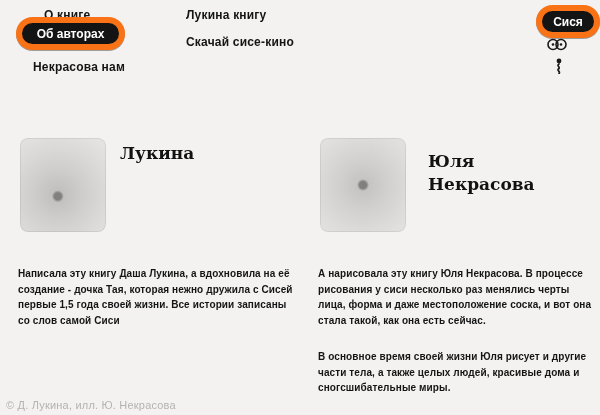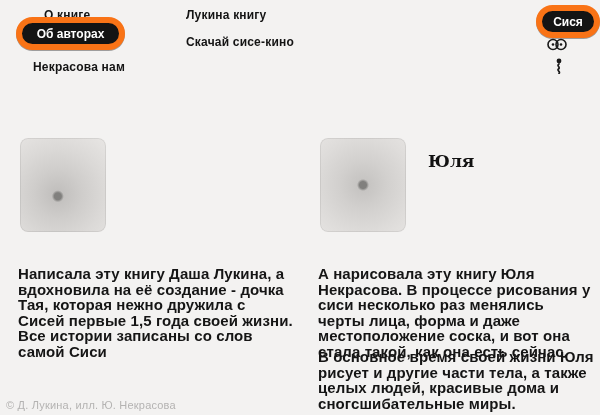--- a/index.html
+++ b/index.html
@@ -74,21 +74,21 @@
     font-size:17px;font-weight:700;
     line-height:23px;color:#121212;
   }
   #name-left {left:120px;top:142px;}
   #name-right{left:420px;top:142px;}
 
   
   .bio{
     position:absolute;
     width:276px;
-    font-size:15px;font-weight:700;
+    font-size:10px;font-weight:700;
     line-height:15.6px;color:#151515;
     letter-spacing:.1px;
   }
   #bio-left-1 {left:18px; top:266px;}
   #bio-left-2 {left:18px; top:349px;}
   #bio-right-1{left:318px;top:266px;}
   #bio-right-2{left:318px;top:349px;}
 
   .footer-note{
     position:absolute;
@@ -128,26 +128,28 @@
       <svg width="12" height="16" viewBox="0 0 12 16" aria-hidden="true">
         <circle cx="6" cy="3" r="2.4" fill="#1a1a1a"></circle>
         <path d="M6 6 C3 8, 8 9, 5.5 11 C3.5 12.6, 8 13.5, 6 15.5" fill="none" stroke="#1a1a1a" stroke-width="1.7" stroke-linecap="round"></path>
       </svg>
     </span>
   </nav>
 
   <div class="photo" id="photo-left"></div>
 
   <h2 class="author-name" id="name-left" style="margin:0">
+    <div>Лукина</div>
   </h2>
 
   <div class="photo" id="photo-right"></div>
 
   <h2 class="author-name" id="name-right" style="margin:8px">
     <div>Юля</div>
+    <div>Некрасова</div>
   </h2>
 
   <p class="bio" id="bio-left-1" style="margin:0">Написала эту книгу Даша Лукина, а вдохновила на её создание - дочка Тая, которая нежно дружила с Сисей первые 1,5 года своей жизни. Все истории записаны со слов самой Сиси</p>
 
 
   <p class="bio" id="bio-right-2" style="margin:0">В основное время своей жизни Юля рисует и другие части тела, а также целых людей, красивые дома и сногсшибательные миры.</p>
 
   <p class="bio" id="bio-right-1" style="margin:0">А нарисовала эту книгу Юля Некрасова. В процессе рисования у сиси несколько раз менялись черты лица, форма и даже местоположение соска, и вот она стала такой, как она есть сейчас.</p>
 
   <div class="footer-note">© Д. Лукина, илл. Ю. Некрасова</div>

